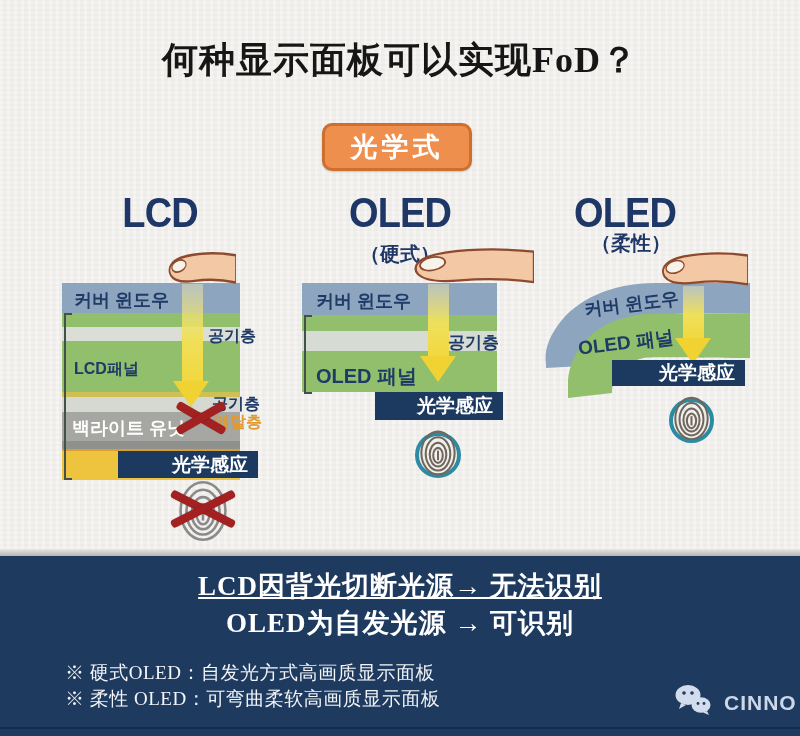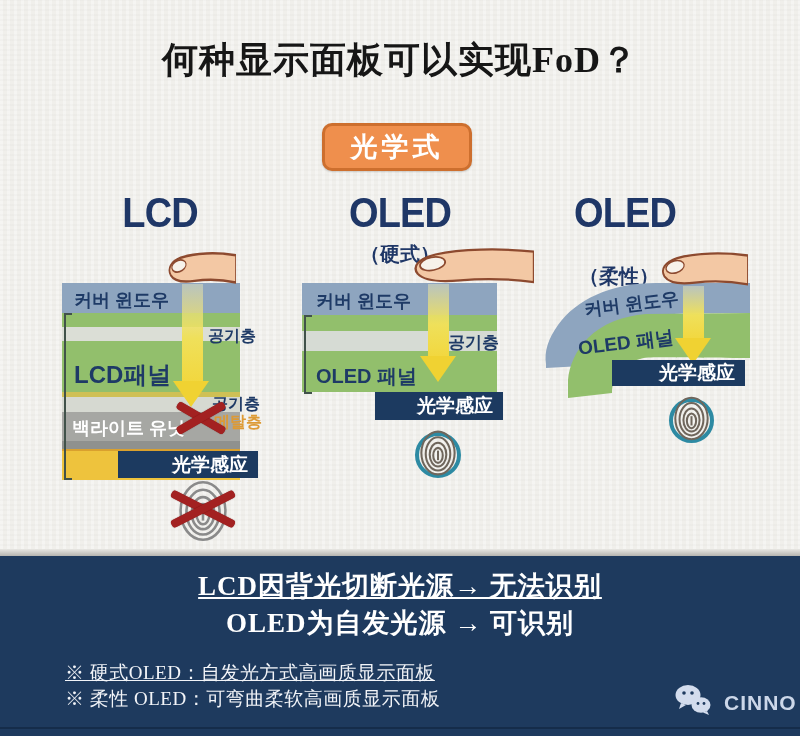--- a/index.html
+++ b/index.html
@@ -92,21 +92,21 @@
 
 <div id="canvas">
 
   <div class="abs main-title">何种显示面板可以实现FoD？</div>
   <div class="abs badge">光学式</div>
 
   <div class="abs col-title" style="left:80px;top:190px;width:160px;">LCD</div>
   <div class="abs col-title" style="left:320px;top:190px;width:160px;">OLED</div>
   <div class="abs col-sub" style="left:330px;top:241px;width:140px;">（硬式）</div>
   <div class="abs col-title" style="left:545px;top:190px;width:160px;">OLED</div>
-  <div class="abs col-sub" style="left:549px;top:230px;width:140px;margin-top:33px;">（柔性）</div>
+  <div class="abs col-sub" style="left:561px;top:230px;width:140px;">（柔性）</div>
 
   <svg class="abs" style="left:164px;top:252px;z-index:5;" width="72" height="33" viewBox="0 0 130 40" preserveAspectRatio="none">
     <path d="M130 4 C95 0 55 1 30 7 C12 12 6 20 12 28 C18 35 34 37 55 35 C85 32 110 34 130 37 Z" fill="#f3c8a4" stroke="#8d4a2f" stroke-width="3"></path>
     <ellipse cx="27" cy="17" rx="13" ry="7" transform="rotate(-12 27 17)" fill="#f7f2ea" stroke="#8d4a2f" stroke-width="2"></ellipse>
   </svg>
   <svg class="abs" style="left:406px;top:248px;z-index:5;" width="128" height="37" viewBox="0 0 130 40" preserveAspectRatio="none">
     <path d="M130 4 C95 0 55 1 30 7 C12 12 6 20 12 28 C18 35 34 37 55 35 C85 32 110 34 130 37 Z" fill="#f3c8a4" stroke="#8d4a2f" stroke-width="2.4"></path>
     <ellipse cx="27" cy="17" rx="13" ry="7" transform="rotate(-12 27 17)" fill="#f7f2ea" stroke="#8d4a2f" stroke-width="1.8"></ellipse>
   </svg>
   <svg class="abs" style="left:656px;top:252px;z-index:5;" width="92" height="35" viewBox="0 0 130 40" preserveAspectRatio="none">
@@ -114,21 +114,21 @@
     <ellipse cx="27" cy="17" rx="13" ry="7" transform="rotate(-12 27 17)" fill="#f7f2ea" stroke="#8d4a2f" stroke-width="1.8"></ellipse>
   </svg>
 
   <div class="abs stack" style="left:62px;top:283px;width:178px;">
     <div class="layer" style="height:30px;background:#8ea5bf;">
       <div class="k-label" style="padding:5px 0 0 12px;font-size:18px;">커버 윈도우</div>
     </div>
     <div class="layer" style="height:14px;background:#92bf6c;"></div>
     <div class="layer" style="height:14px;background:#dbded6;"></div>
     <div class="layer" style="height:51px;background:#92bf6c;">
-      <div class="k-label" style="padding:18px 0 0 12px;font-size:24px;">LCD패널</div>
+      <div class="k-label" style="padding:18px 0 0 12px;font-size:16px;">LCD패널</div>
     </div>
     <div class="layer" style="height:5px;background:#cfc055;"></div>
     <div class="layer" style="height:15px;background:#d6d9d1;"></div>
     <div class="layer" style="height:29px;background:#a6a7a3;">
       <div class="k-label" style="padding:4px 0 0 10px;font-size:18px;color:#ffffff;">백라이트 유닛</div>
     </div>
     <div class="layer" style="height:8px;background:#8f918e;"></div>
     <div class="layer" style="height:31px;background:#eec33d;border-top:2px solid #d9a02e;"></div>
   </div>
   <div class="abs bracket" style="left:64px;top:313px;height:163px;"></div>
@@ -207,21 +207,21 @@
       <line x1="24" y1="27" x2="24" y2="39"></line>
     </g>
   </svg>
 
   <div class="abs paper-edge"></div>
   <div class="abs footer-bg"></div>
 
   <div class="abs footer-line" style="top:568px;text-decoration:underline;">LCD因背光切断光源→ 无法识别</div>
   <div class="abs footer-line" style="top:605px;">OLED为自发光源 → 可识别</div>
 
-  <div class="abs footer-note" style="top:660px;text-decoration:underline;">※ 硬式OLED：自发光方式高画质显示面板</div>
+  <div class="abs footer-note" style="top:660px;">※ 硬式OLED：自发光方式高画质显示面板</div>
   <div class="abs footer-note" style="top:686px;">※ 柔性 OLED：可弯曲柔软高画质显示面板</div>
 
   <svg class="abs" style="left:674px;top:684px;z-index:3;" width="38" height="31" viewBox="0 0 38 31">
     <ellipse cx="14" cy="11" rx="12.5" ry="10" fill="#d3dced"></ellipse>
     <path d="M7 19 L5 25 L12 21 Z" fill="#d3dced"></path>
     <circle cx="10" cy="9" r="1.8" fill="#1e3a5e"></circle>
     <circle cx="18" cy="9" r="1.8" fill="#1e3a5e"></circle>
     <ellipse cx="27" cy="21" rx="9.5" ry="7.8" fill="#d3dced"></ellipse>
     <path d="M33 27 L35 31 L29 28.5 Z" fill="#d3dced"></path>
     <circle cx="24" cy="19.5" r="1.4" fill="#1e3a5e"></circle>

